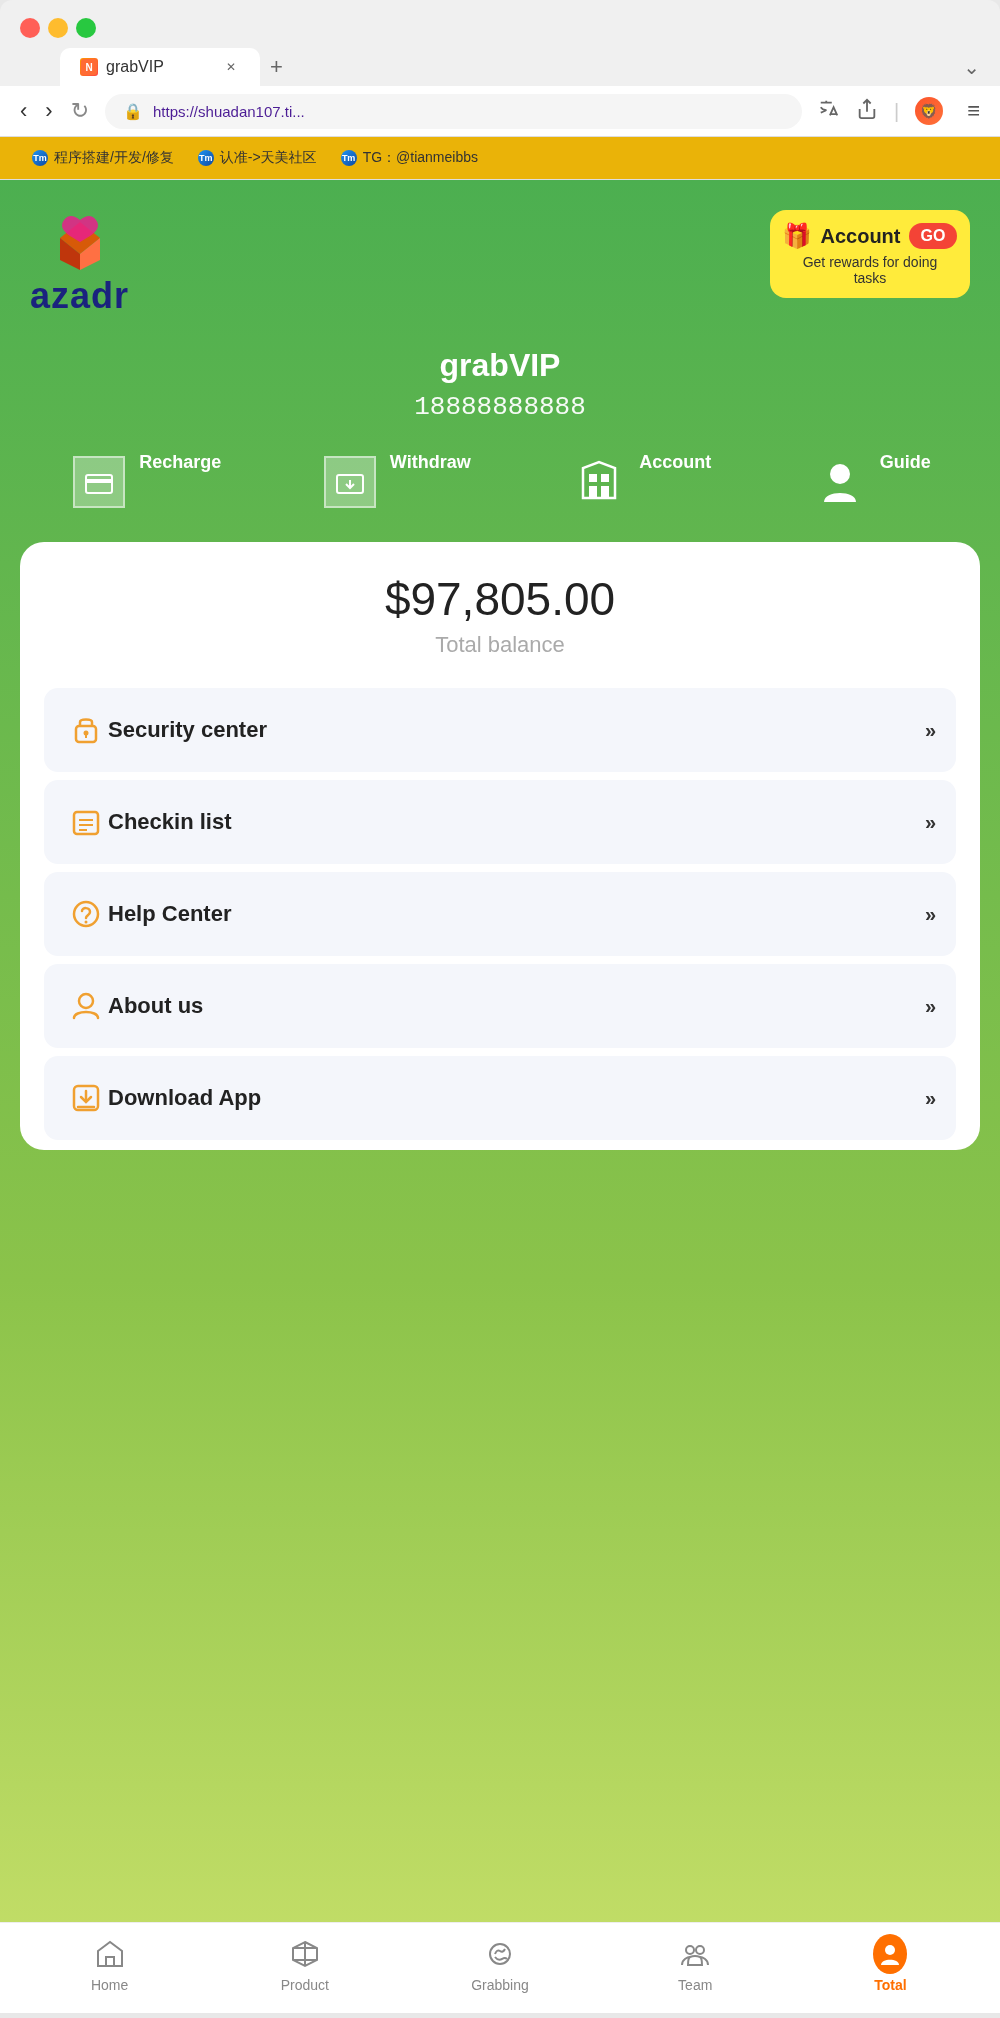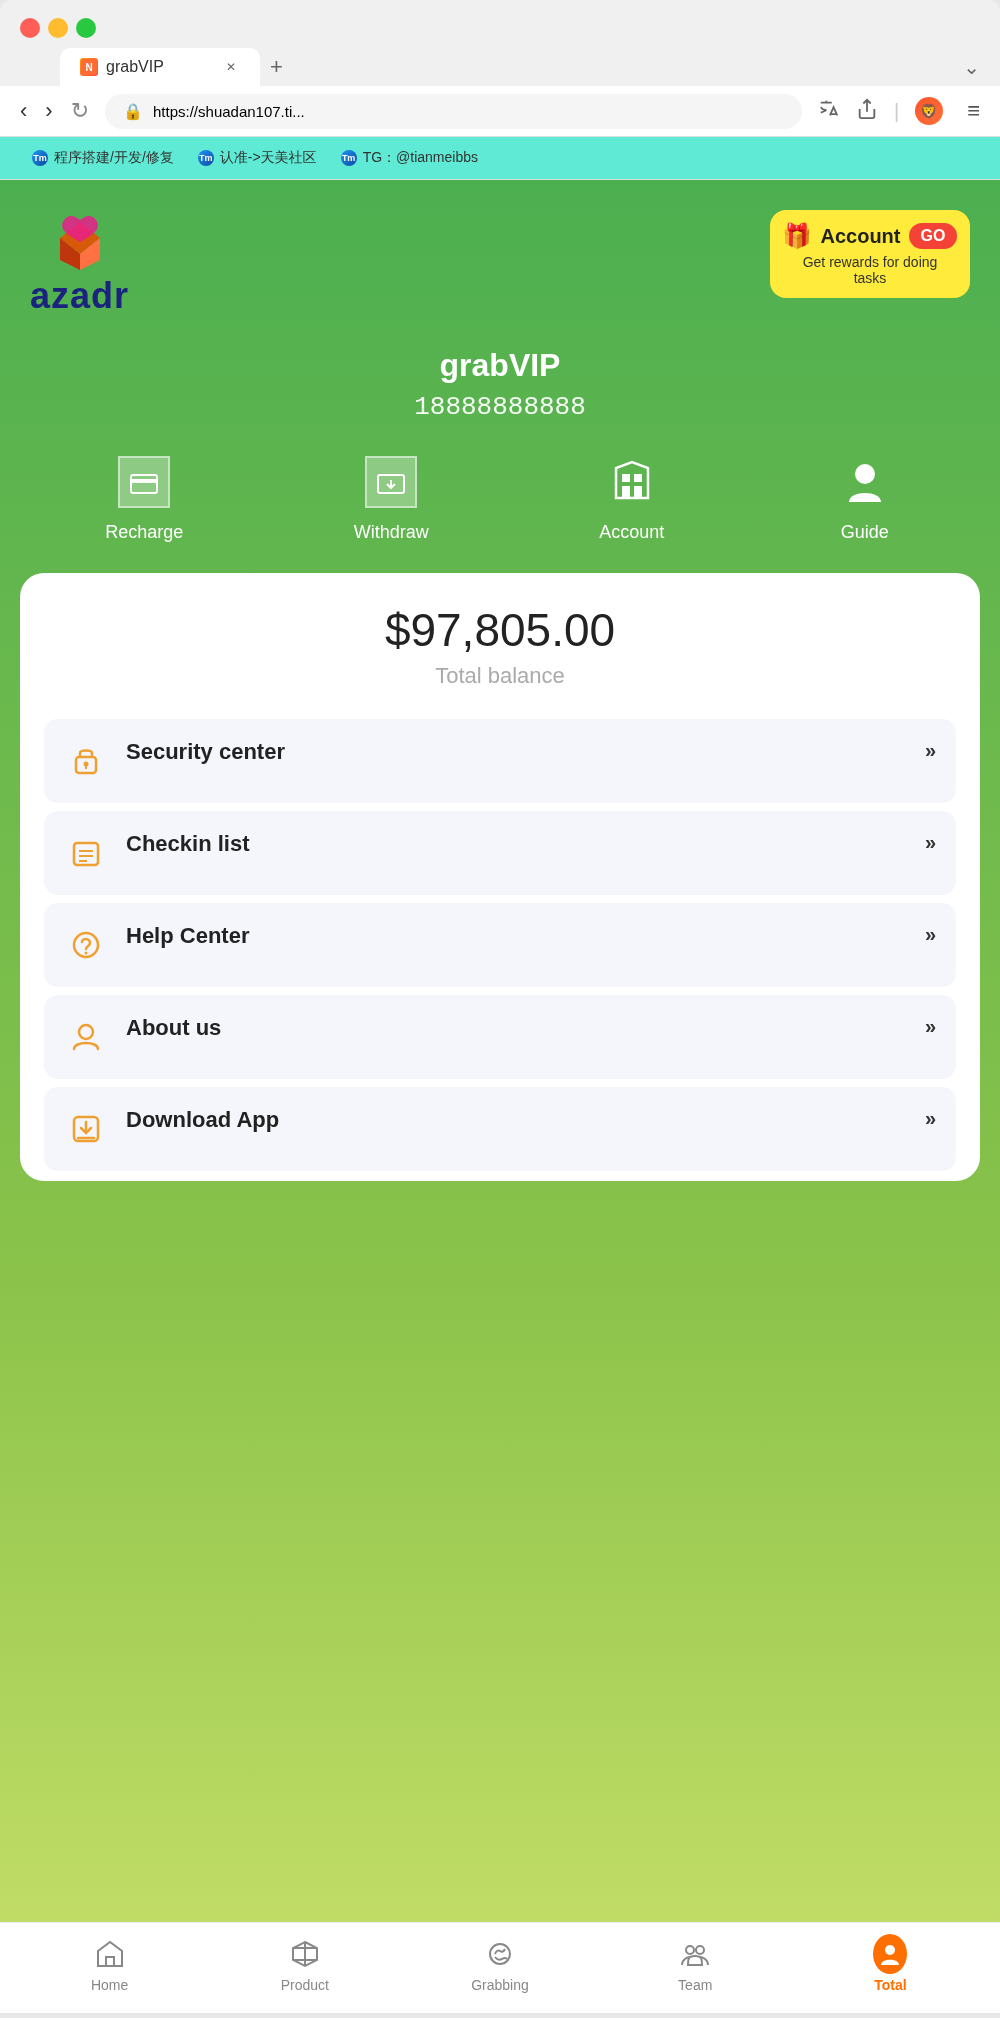--- a/index.html
+++ b/index.html
@@ -118,21 +118,21 @@
       background: #f5f5f5;
       border-radius: 20px;
       padding: 8px 18px;
       display: flex;
       align-items: center;
       gap: 10px;
       font-size: 15px;
       color: #333;
     }
     .url-icon { font-size: 16px; color: #888; }
-    .url-text { flex: 1; color: #000000; }
+    .url-text { flex: 1; color: #4c1d95; }
     .url-actions {
       display: flex;
       align-items: center;
       gap: 16px;
       padding: 0 0 0 16px;
     }
     .url-action-btn {
       font-size: 20px;
       color: #666;
       background: none;
@@ -156,21 +156,21 @@
       font-size: 22px;
       color: #555;
       margin-left: 8px;
     }
 
     .bookmarks-bar {
       display: flex;
       align-items: center;
       padding: 8px 20px;
       gap: 0;
-      background: #5eead4;
+      background: #eab308;
       border-bottom: 1px solid #ddd;
     }
     .bookmark-item {
       display: flex;
       align-items: center;
       gap: 6px;
       padding: 4px 12px;
       border-radius: 6px;
       font-size: 14px;
       color: #333;
@@ -270,24 +270,25 @@
       font-family: Liberation Mono, monospace;
     }
 
     .quick-actions {
       display: flex;
       justify-content: space-around;
       padding: 30px 20px 20px;
     }
     .quick-action {
       display: flex;
-      flex-direction: column;
-      align-items: center;
+      flex-direction: row;
+      align-items: flex-start;
       gap: 10px;
       cursor: pointer;
+      font-weight: bold;
     }
     .quick-action-icon {
       width: 60px;
       height: 60px;
       display: flex;
       align-items: center;
       justify-content: center;
     }
     .quick-action-label {
       font-size: 18px;
@@ -320,22 +321,21 @@
     .menu-list {
       display: flex;
       flex-direction: column;
       gap: 8px;
     }
     .menu-item {
       background: #f4f6fb;
       border-radius: 14px;
       padding: 20px 20px;
       display: flex;
-      align-items: flex-start;
-      gap: 18px;
+      align-items: center;
       cursor: pointer;
     }
     .menu-item-icon {
       width: 44px;
       height: 44px;
       display: flex;
       align-items: center;
       justify-content: center;
       font-size: 30px;
     }

